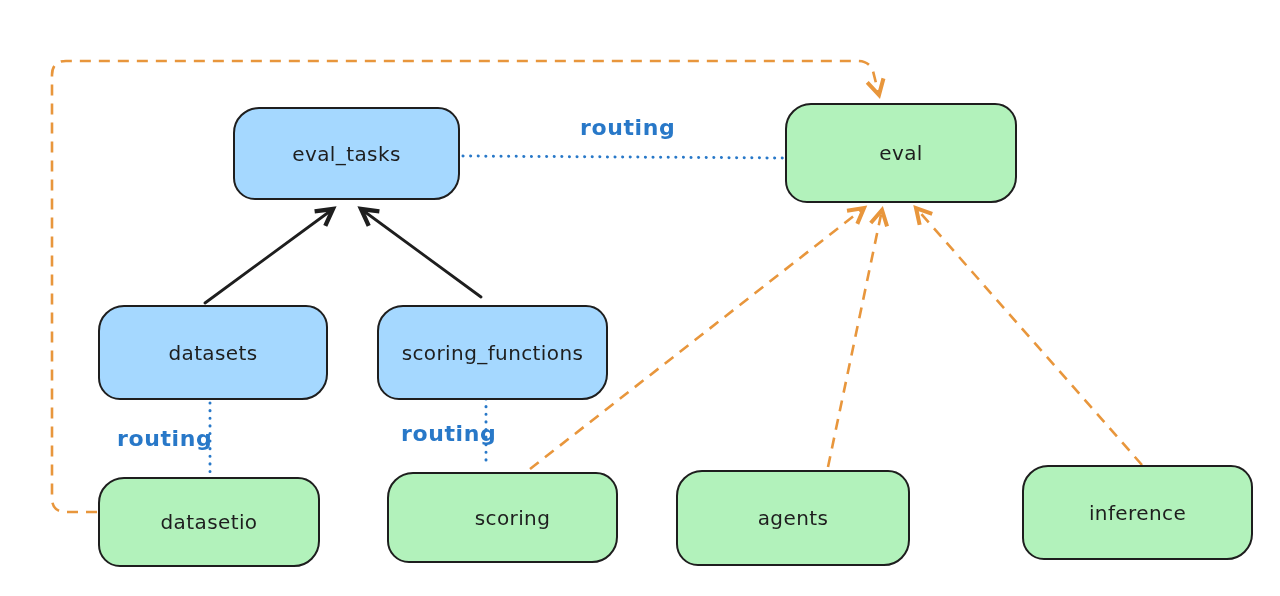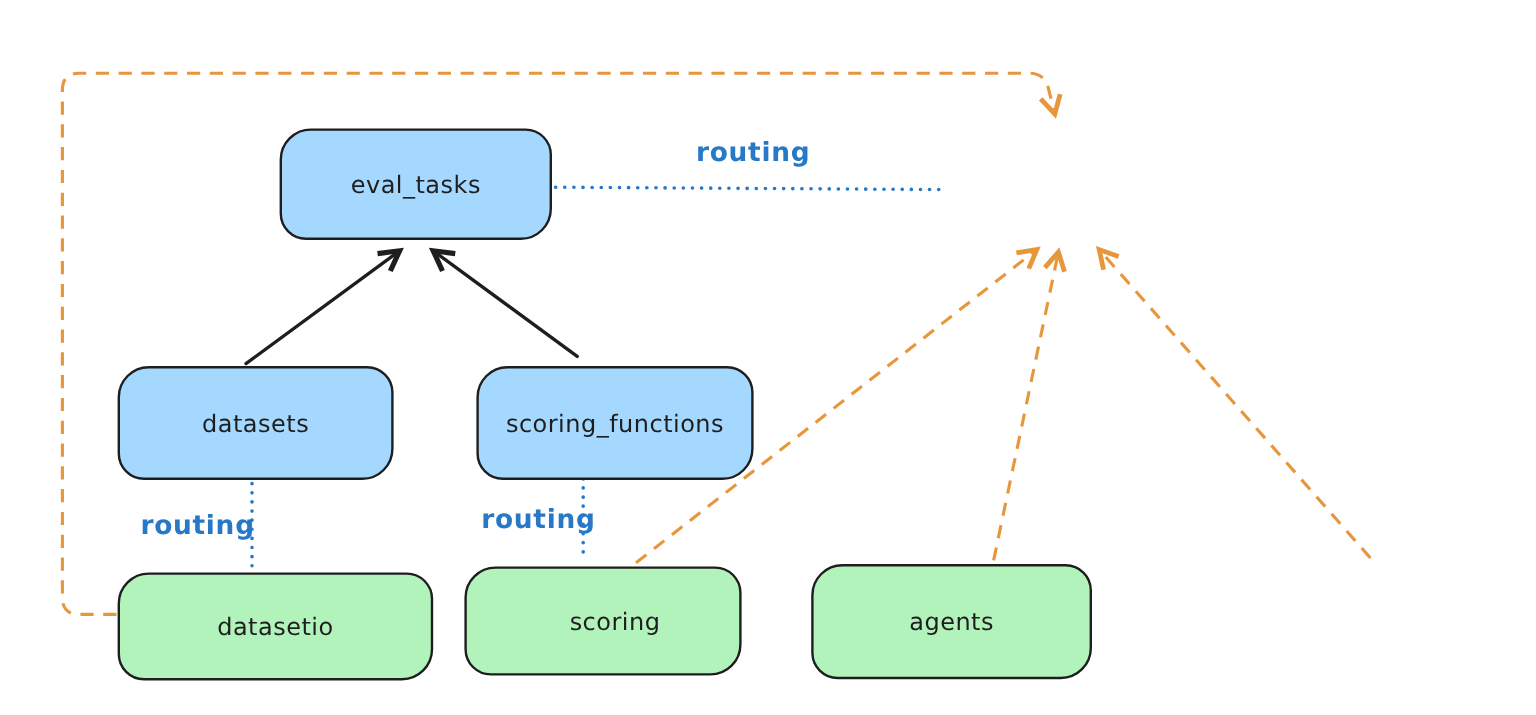--- a/index.html
+++ b/index.html
@@ -72,41 +72,47 @@
     <path class="stroke-orange dashed" d="M 97 512 L 66 512 Q 52 512 52 498 L 52 75 Q 52 61 66 61 L 858 61 Q 869 61 873 71 L 879 95" marker-end="url(#mOrange)"></path>
     <path class="stroke-orange dashed" d="M 530 469 L 864 208" marker-end="url(#mOrange)"></path>
     <path class="stroke-orange dashed" d="M 828 467 L 882 210" marker-end="url(#mOrange)"></path>
     <path class="stroke-orange dashed" d="M 1142 465 L 916 208" marker-end="url(#mOrange)"></path>
   </svg>
 
   <div class="node blue" style="left:233px; top:107px; width:227px; height:93px;">
     <span>eval_tasks</span>
   </div>
 
+  <div class="node green" style="left:785px; top:103px; width:232px; height:100px;">
+    <span>eval</span>
+  </div>
 
   <div class="node blue" style="left:98px; top:305px; width:230px; height:95px;">
     <span>datasets</span>
   </div>
 
-  <div class="node blue" style="left:377px; top:305px; width:231px; height:95px;margin-left:20px;">
+  <div class="node blue" style="left:377px; top:305px; width:231px; height:95px;">
     <span>scoring_functions</span>
   </div>
 
-  <div class="node green" style="left:98px; top:477px; width:263px; height:90px;">
+  <div class="node green" style="left:98px; top:477px; width:222px; height:90px;">
     <span>datasetio</span>
   </div>
 
   <div class="node green" style="left:387px; top:472px; width:231px; height:91px;padding-left:20px;">
     <span>scoring</span>
   </div>
 
   <div class="node green" style="left:676px; top:470px; width:234px; height:96px;">
     <span>agents</span>
   </div>
 
+  <div class="node green" style="left:1022px; top:465px; width:231px; height:95px;">
+    <span>inference</span>
+  </div>
 
   <div class="edge-label" style="left:580px; top:115px;">routing</div>
 
   <div class="edge-label" style="left:117px; top:426px;">routing</div>
 
   <div class="edge-label" style="left:401px; top:421px;">routing</div>
 
 </div>
 
 </body></html>

